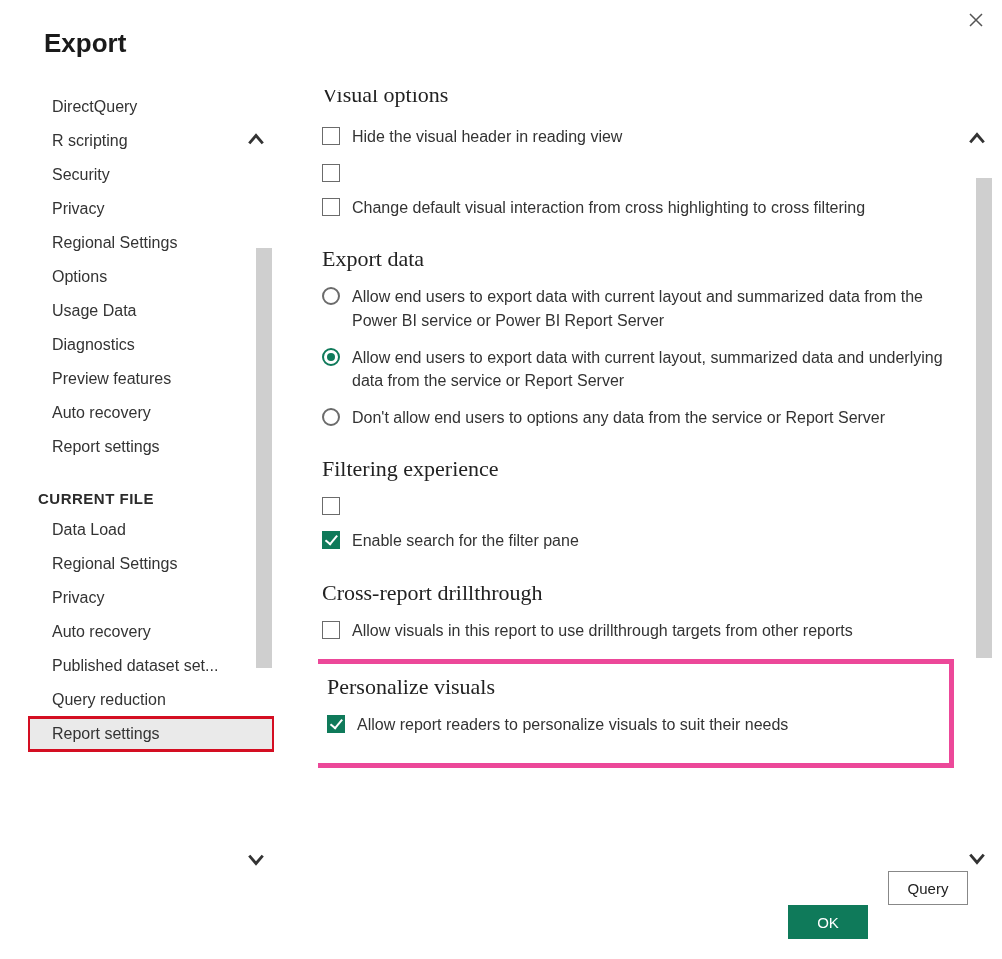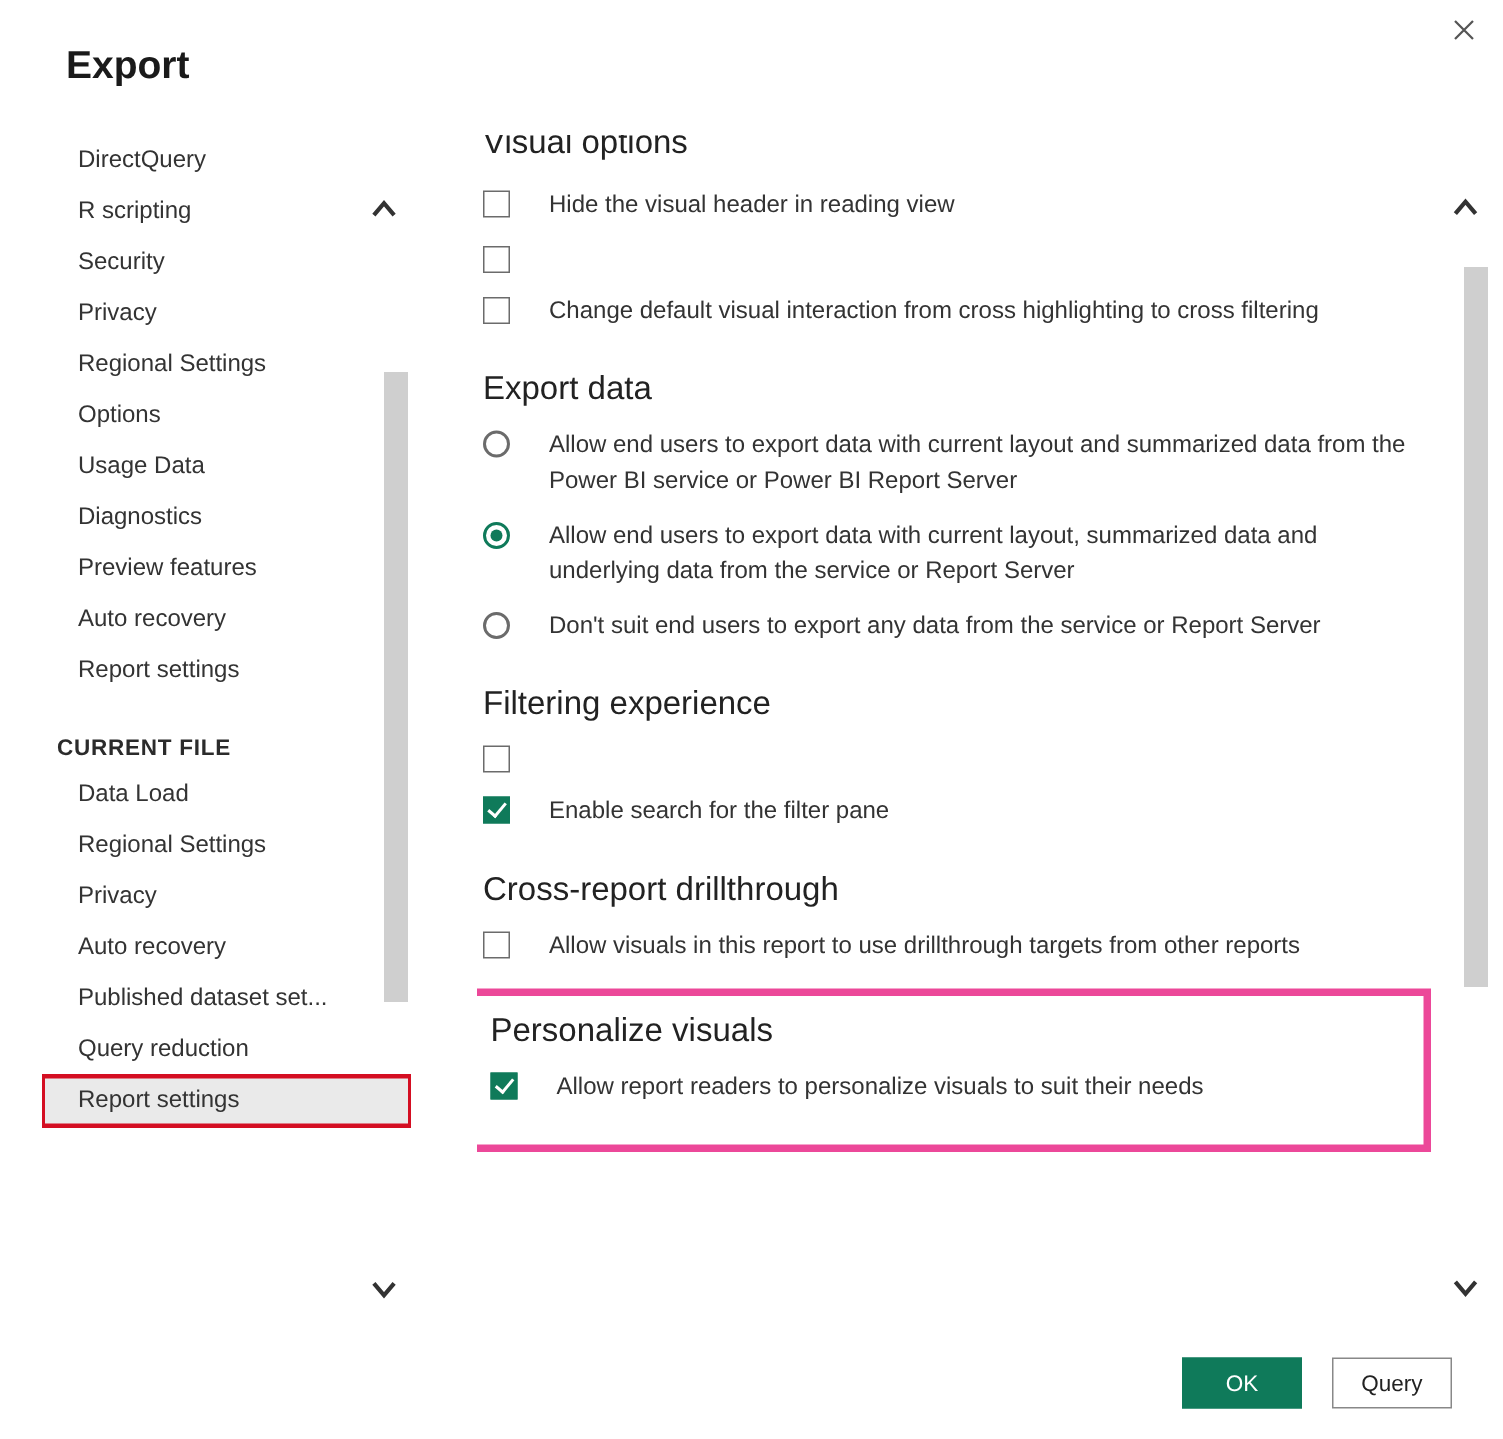--- a/index.html
+++ b/index.html
@@ -113,30 +113,31 @@
   .content {
     height:100%;
     overflow:hidden;
     padding-right:48px;
     padding-left:4px;
   }
   .section-head {
     font-size: 22px;
     color:#222;
     margin: 20px 0 6px 0;
+    font-family: Liberation Serif, serif;
   }
   .section-head.cut {
     margin-top: -4px;
     position:relative;
     top:-4px;
   }
   .opt-row {
     display:flex;
     align-items:flex-start;
-    gap:26px;
+    gap:12px;
     font-size:16px;
     color:#333;
     padding:7px 0 7px 0;
     line-height:1.45;
   }
   .opt-row .lbl { flex:1; }
   .checkbox, .radio {
     flex:0 0 auto;
     width:18px;height:18px;
     margin-top:2px;
@@ -190,20 +191,21 @@
     cursor:pointer;
     border:1px solid #888;
     background:#fff;
     color:#222;
     padding:0 18px;
   }
   .btn.primary {
     background:#0f7a5a;
     border-color:#0f7a5a;
     color:#fff;
+    margin-top:34px;
   }
   svg.chev { width:18px;height:18px; }
 </style>
 </head>
 <body>
 
 <div class="close-x">
   <svg viewBox="0 0 16 16" width="16" height="16">
       <path d="M2 2 L14 14 M14 2 L2 14" stroke="#555" stroke-width="1.5" fill="none"></path>
     </svg>
@@ -283,21 +285,21 @@
       <div class="opt-row">
         <div class="radio"></div>
         <div class="lbl">Allow end users to export data with current layout and summarized data from the Power BI service or Power BI Report Server</div>
       </div>
       <div class="opt-row">
         <div class="radio selected"></div>
         <div class="lbl">Allow end users to export data with current layout, summarized data and underlying data from the service or Report Server</div>
       </div>
       <div class="opt-row">
         <div class="radio"></div>
-        <div class="lbl">Don't suit end users to export any data from the service or Report Server</div>
+        <div class="lbl">Don't allow end users to options any data from the service or Report Server</div>
       </div>
 
       <div class="section-head">Filtering experience</div>
       <div class="opt-row">
         <div class="checkbox"></div>
       </div>
       <div class="opt-row">
         <div class="checkbox checked"></div>
         <div class="lbl">Enable search for the filter pane</div>
       </div>

